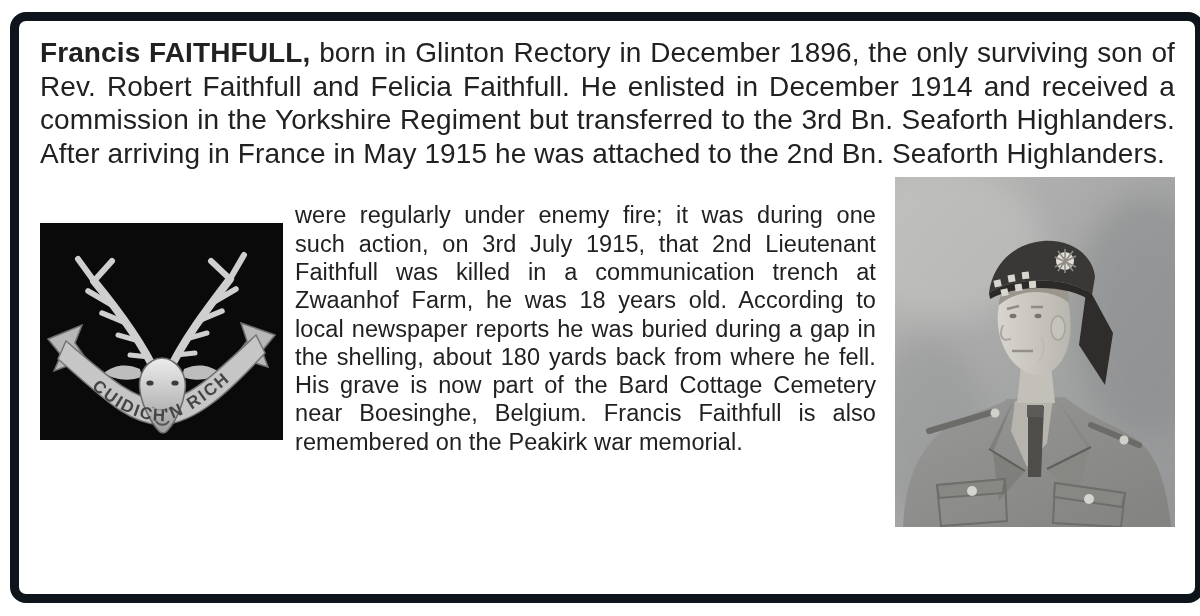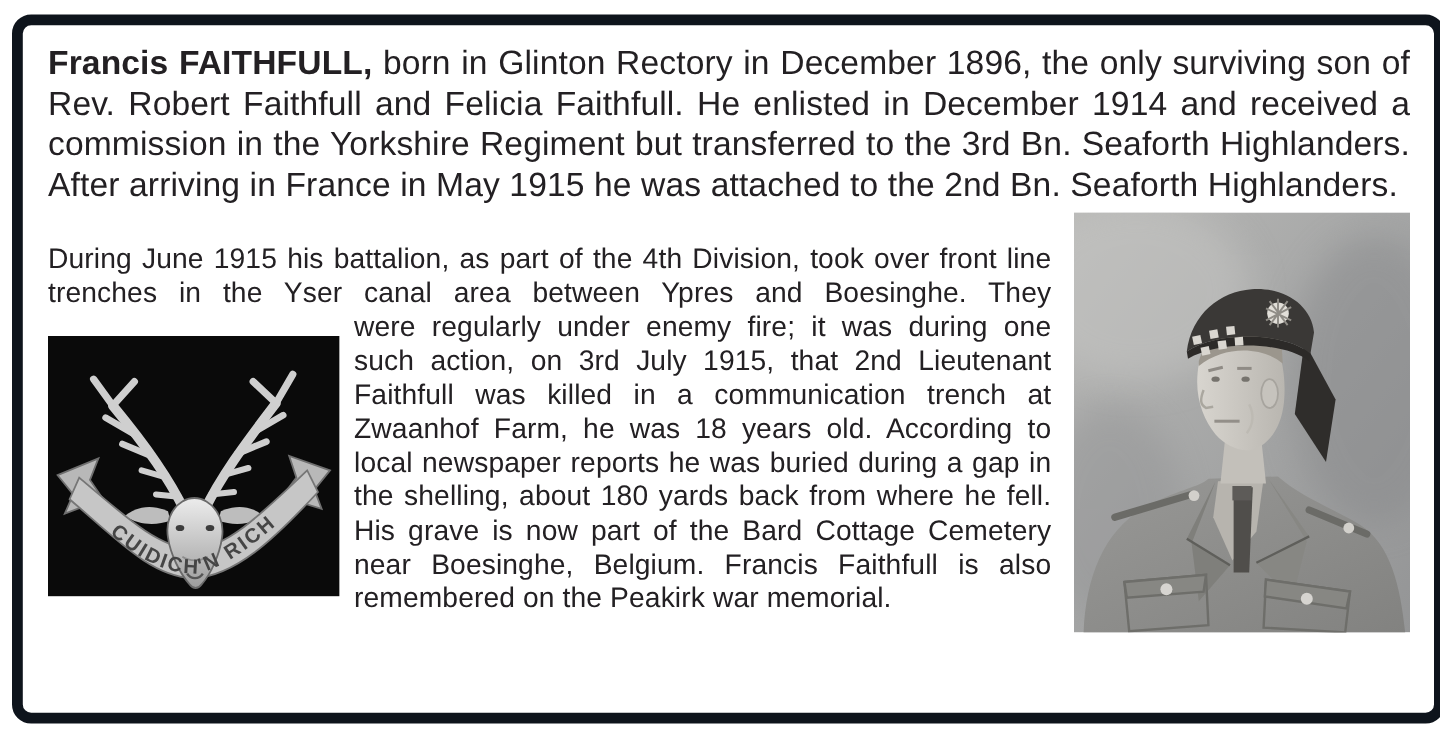--- a/index.html
+++ b/index.html
@@ -122,21 +122,20 @@
             <rect x="134" y="104" width="7" height="7" transform="rotate(-4 137 107)"></rect>
           </g>
 
           <g>
             <circle cx="170" cy="84" r="9" fill="#e2dfd9"></circle>
             <path d="M170,72 L170,96 M160,80 L181,90 M160,90 L181,79 M163,74 L178,94 M178,74 L163,94" stroke="#8f8c86" stroke-width="1.6"></path>
           </g>
         </svg>
       </div>
 
-      <span class="p2-intro">During June 1915 his battalion, as part of the 4th Division, took over front line trenches in the Yser canal area between Ypres and Boesinghe. They</span>
 
       <div class="badge-float">
 
         <svg class="badge-img" width="243" height="217" viewBox="0 0 243 217">
           <defs>
             <linearGradient id="silverG" x1="0" y1="0" x2="0" y2="1">
               <stop offset="0" stop-color="#ececec"></stop>
               <stop offset="1" stop-color="#9d9d9d"></stop>
             </linearGradient>
             <path id="mottoPath" d="M30,142 C70,188 98,197 121,198 C146,196 180,168 214,136" fill="none"></path>

